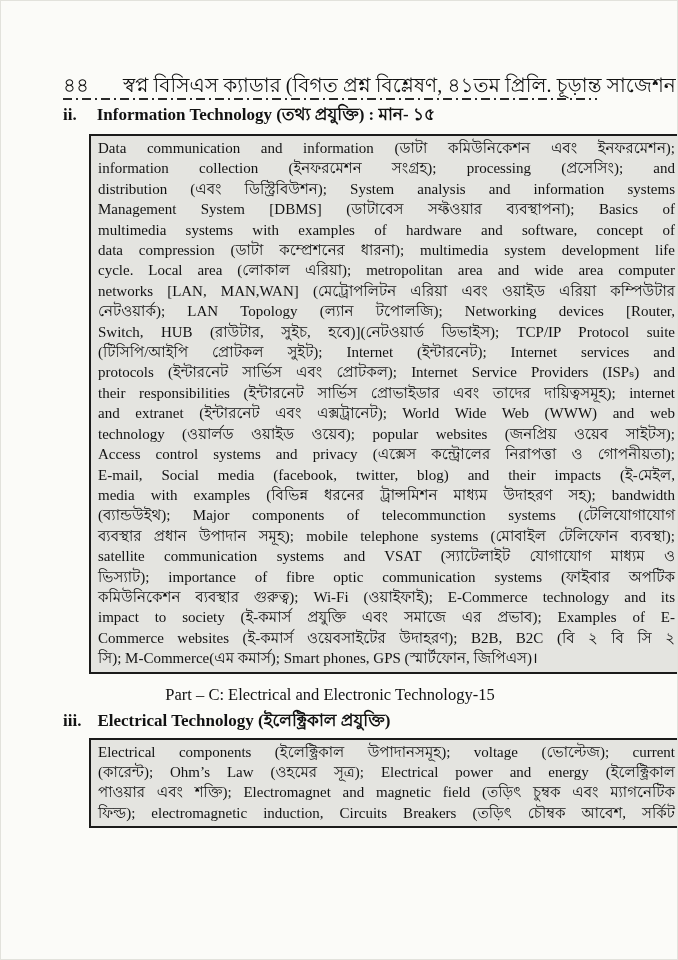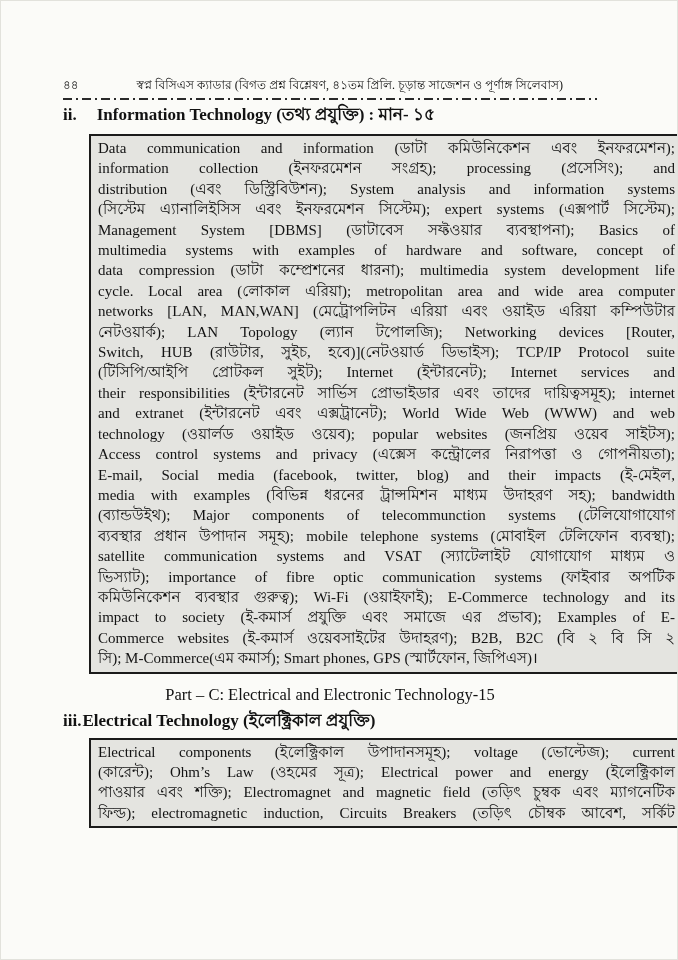--- a/index.html
+++ b/index.html
@@ -11,36 +11,36 @@
     width:678px;height:960px;
     background:var(--page-bg);
     color:var(--text);
     font-family:"Liberation Serif","DejaVu Serif",serif;
     border:1px solid #e2e2dc;
     overflow:hidden;
   }
   .page{padding:74px 80px 0 62px;}
   .header-row{
     display:flex;align-items:baseline;
-    font-size:12px;line-height:20px;white-space:nowrap;gap:24px;
+    font-size:20px;line-height:20px;white-space:nowrap;
   }
   .page-number{font-weight:normal;margin-right:34px;}
   .book-title{letter-spacing:.1px;}
   .dash-dot-divider{
     height:2px;margin:3px 0 2px 0;
     background:repeating-linear-gradient(to right,
       #2a2a2a 0 9px, transparent 9px 13px,
       #2a2a2a 13px 15px, transparent 15px 19px);
   }
   .section-heading{
     font-weight:bold;font-size:17px;line-height:26px;margin-top:2px;
     display:flex;align-items:flex-start;
   }
   .section-heading .sec-num{margin-right:20px;}
-  .section-heading.tight .sec-num{margin-right:1px;}
+  .section-heading.tight .sec-num{margin-right:16px;}
   .syllabus-box{
     margin-top:6px;margin-left:26px;width:595px;
     background:var(--box-bg);
     border:2px solid var(--box-border);
     padding:2px 7px 3px 7px;
   }
   .syllabus-box .line{
     font-size:15px;line-height:20.4px;
     text-align:justify;text-align-last:justify;
     white-space:normal;
@@ -68,29 +68,29 @@
 
   <div class="section-heading">
     <span class="sec-num">ii.</span>
     <span class="sec-title">Information Technology (তথ্য প্রযুক্তি) : মান- ১৫</span>
   </div>
 
   <div class="syllabus-box">
     <div class="line">Data communication and information (ডাটা কমিউনিকেশন এবং ইনফরমেশন);</div>
       <div class="line">information collection (ইনফরমেশন সংগ্রহ); processing (প্রসেসিং); and</div>
       <div class="line">distribution (এবং ডিস্ট্রিবিউশন); System analysis and information systems</div>
-      <div class="line">(সিস্টেম এ্যানালিইসিস এবং ইনফরমেশন সিস্টেম); expert systems (এক্সপার্ট সিস্টেম);</div>
       <div class="line">Management System [DBMS] (ডাটাবেস সফ্টওয়ার ব্যবস্থাপনা); Basics of</div>
       <div class="line">multimedia systems with examples of hardware and software, concept of</div>
       <div class="line">data compression (ডাটা কম্প্রেশনের ধারনা); multimedia system development life</div>
       <div class="line">cycle. Local area (লোকাল এরিয়া); metropolitan area and wide area computer</div>
       <div class="line">networks [LAN, MAN,WAN] (মেট্রোপলিটন এরিয়া এবং ওয়াইড এরিয়া কম্পিউটার</div>
       <div class="line">নেটওয়ার্ক); LAN Topology (ল্যান টপোলজি); Networking devices [Router,</div>
       <div class="line">Switch, HUB (রাউটার, সুইচ, হবে)](নেটওয়ার্ড ডিভাইস); TCP/IP Protocol suite</div>
       <div class="line">(টিসিপি/আইপি প্রোটকল সুইট); Internet (ইন্টারনেট); Internet services and</div>
+      <div class="line">protocols (ইন্টারনেট সার্ভিস এবং প্রোটকল); Internet Service Providers (ISPₛ) and</div>
       <div class="line">their responsibilities (ইন্টারনেট সার্ভিস প্রোভাইডার এবং তাদের দায়িত্বসমূহ); internet</div>
       <div class="line">and extranet (ইন্টারনেট এবং এক্সট্রানেট); World Wide Web (WWW) and web</div>
       <div class="line">technology (ওয়ার্লড ওয়াইড ওয়েব); popular websites (জনপ্রিয় ওয়েব সাইটস);</div>
       <div class="line">Access control systems and privacy (এক্সেস কন্ট্রোলের নিরাপত্তা ও গোপনীয়তা);</div>
       <div class="line">E-mail, Social media (facebook, twitter, blog) and their impacts (ই-মেইল,</div>
       <div class="line">media with examples (বিভিন্ন ধরনের ট্রান্সমিশন মাধ্যম উদাহরণ সহ); bandwidth</div>
       <div class="line">(ব্যান্ডউইথ); Major components of telecommunction systems (টেলিযোগাযোগ</div>
       <div class="line">ব্যবস্থার প্রধান উপাদান সমূহ); mobile telephone systems (মোবাইল টেলিফোন ব্যবস্থা);</div>
       <div class="line">satellite communication systems and VSAT (স্যাটেলাইট যোগাযোগ মাধ্যম ও</div>
       <div class="line">ভিস্যাট); importance of fibre optic communication systems (ফাইবার অপটিক</div>

